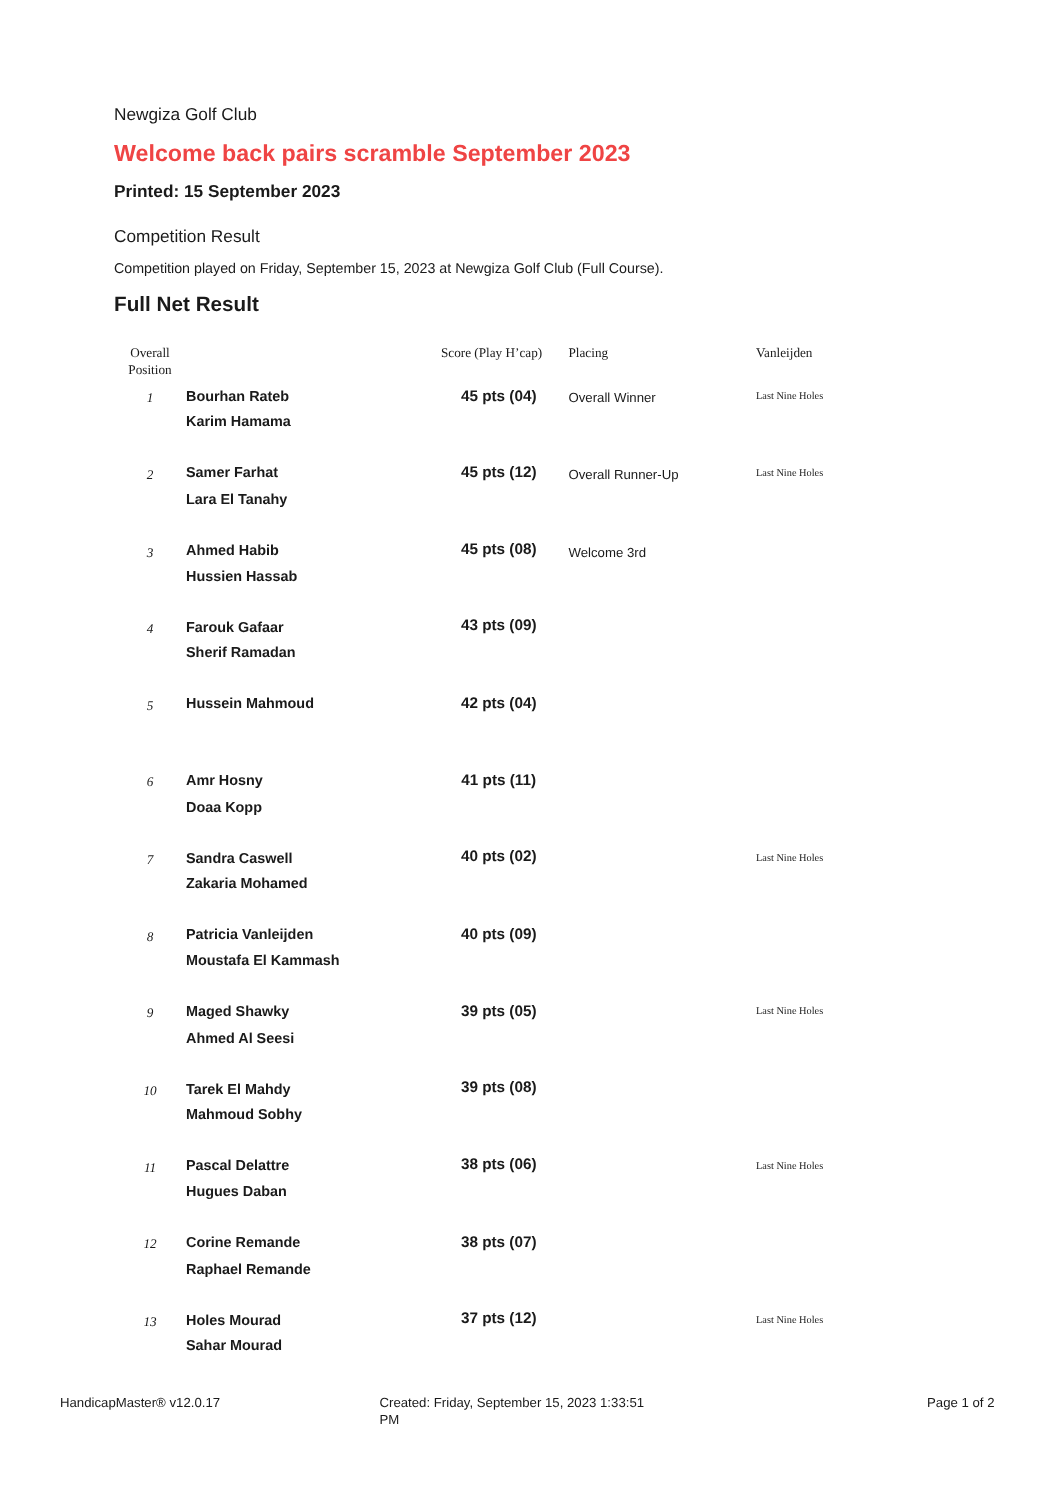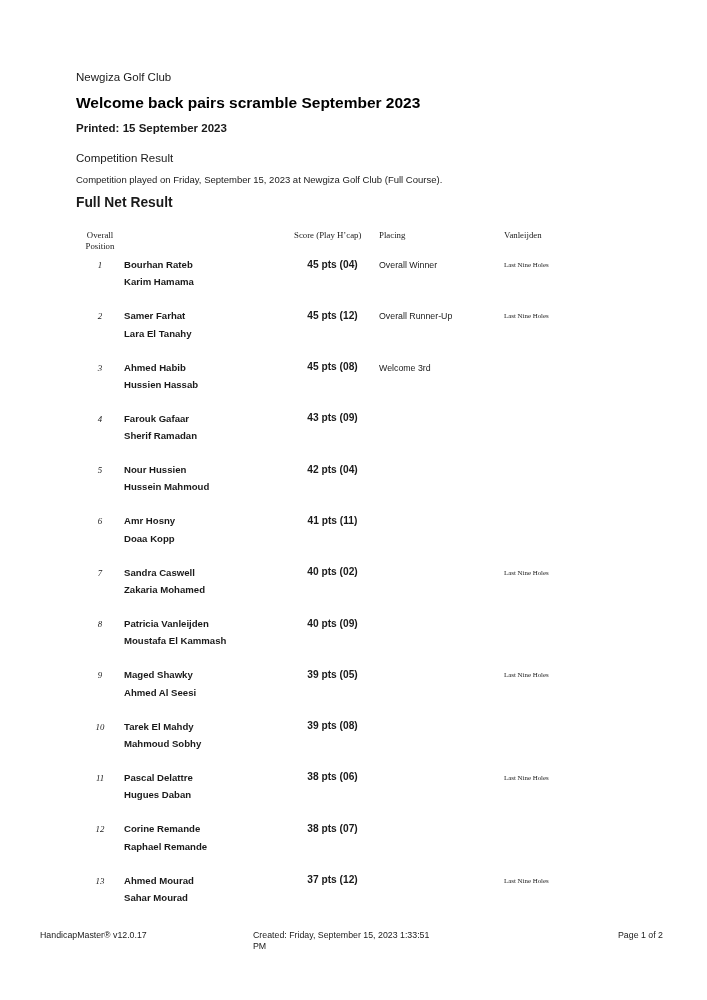--- a/index.html
+++ b/index.html
@@ -106,21 +106,21 @@
   .footer-created span { display: block; }
   .footer-page { position: absolute; right: 44px; top: 0; }
 </style>
 </head>
 <body>
 
 <div class="page">
   <div class="content">
 
     <p class="club-name">Newgiza Golf Club</p>
-    <p class="competition-title" style="color: #000000;">Welcome back pairs scramble September 2023</p>
+    <p class="competition-title" style="color: #ef4444;">Welcome back pairs scramble September 2023</p>
     <p class="printed-date">Printed: 15 September 2023</p>
     <p class="report-type">Competition Result</p>
     <p class="competition-details">Competition played on Friday, September 15, 2023 at Newgiza Golf Club (Full Course).</p>
     <p class="section-title">Full Net Result</p>
 
     <div class="results-table">
       <div class="grid-row thead">
         <div class="h-pos">
           <span>Overall</span><br>
           <span>Position</span>
@@ -172,21 +172,20 @@
       <div>Sherif Ramadan</div>
     </div>
     <div class="cell-score">43 pts (09)</div>
     <div class="cell-placing"></div>
     <div class="cell-countback"></div>
   </div>
 
   <div class="grid-row result-row">
     <div class="cell-pos">5</div>
     <div class="cell-names">
-      <div>Nour Hussien</div>
       <div>Hussein Mahmoud</div>
     </div>
     <div class="cell-score">42 pts (04)</div>
     <div class="cell-placing"></div>
     <div class="cell-countback"></div>
   </div>
 
   <div class="grid-row result-row">
     <div class="cell-pos">6</div>
     <div class="cell-names">
@@ -260,21 +259,21 @@
       <div>Raphael Remande</div>
     </div>
     <div class="cell-score">38 pts (07)</div>
     <div class="cell-placing"></div>
     <div class="cell-countback"></div>
   </div>
 
   <div class="grid-row result-row">
     <div class="cell-pos">13</div>
     <div class="cell-names">
-      <div>Ahmed Mourad</div>
+      <div>Holes Mourad</div>
       <div>Sahar Mourad</div>
     </div>
     <div class="cell-score">37 pts (12)</div>
     <div class="cell-placing"></div>
     <div class="cell-countback">Last Nine Holes</div>
   </div>
 </div>
     </div>
   </div>
 

